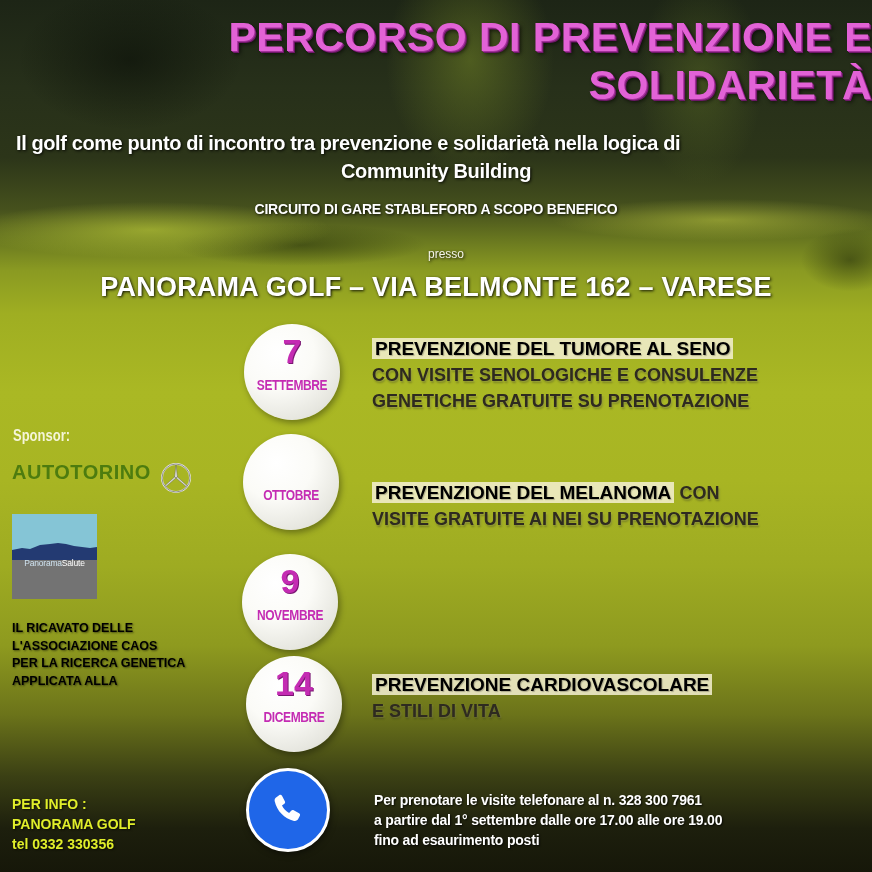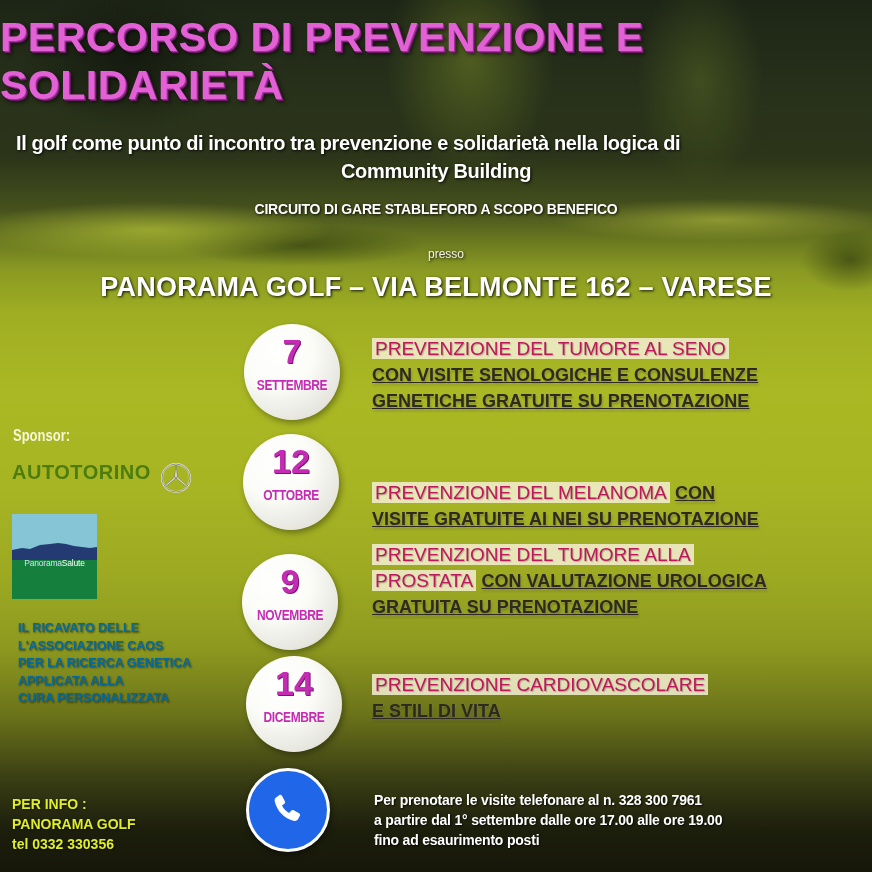--- a/index.html
+++ b/index.html
@@ -38,21 +38,21 @@
       position: absolute; left: 0; top: 190px; width: 872px; height: 120px;
       background:
         radial-gradient(ellipse 260px 40px at 150px 40px, rgba(200,215,60,0.55), rgba(0,0,0,0) 70%),
         radial-gradient(ellipse 180px 30px at 300px 55px, rgba(30,40,10,0.5), rgba(0,0,0,0) 70%),
         radial-gradient(ellipse 240px 30px at 720px 30px, rgba(210,220,70,0.45), rgba(0,0,0,0) 70%),
         radial-gradient(ellipse 70px 45px at 850px 70px, rgba(30,40,10,0.55), rgba(0,0,0,0) 70%);
       pointer-events: none;
     }
 
     .title {
-      position: absolute; left: 0; width: 872px; text-align: left;
+      position: absolute; left: 0; width: 872px; text-align: right;
       font-family: "Liberation Sans", sans-serif;
       font-weight: 900; font-size: 41px; letter-spacing: 0.5px;
       color: #e262d6;
       text-shadow: 1px 1px 0 #a2309a, 2px 2px 0 #6d1867, 3px 3px 4px rgba(0,0,0,0.7);
       line-height: 46px;
     }
     .title.l1 { top: 14px; }
     .title.l2 { top: 62px; }
 
     .subtitle {
@@ -87,58 +87,58 @@
       top: 54px;
       transform: scaleY(1.15);
     }
     .ev-text {
       position: absolute; left: 372px; width: 500px;
       font-family: "Liberation Sans", sans-serif;
       font-size: 19px; line-height: 26px;
     }
     .hl {
       background: rgba(245,240,210,0.85);
-      color: #be185d; font-weight: normal; padding: 0 3px;
+      color: #000000; font-weight: bold; padding: 0 3px;
       text-shadow: 1px 1px 1px rgba(0,0,0,0.25);
       margin-top: 32px;
     }
     .dark {
       color: #2e2a20; font-weight: bold;
       text-shadow: 1px 1px 2px rgba(255,255,200,0.2), 1px 2px 2px rgba(0,0,0,0.3);
     }
-    .dark.sm { font-size: 18px; text-decoration: underline; }
+    .dark.sm { font-size: 18px; }
 
     
     .sponsor-label {
       position: absolute; left: 13px; top: 428px;
       color: #f5f5d8; font-size: 13px; font-weight: bold;
       transform: scaleY(1.2);
     }
     .autotorino {
       position: absolute; left: 12px; top: 461px;
       font-weight: 900; font-size: 20px; color: #4d7c0f; letter-spacing: 0.5px;
     }
     .mercedes {
       position: absolute; left: 160px; top: 462px; width: 32px; height: 32px;
     }
     .panorama-salute {
       position: absolute; left: 12px; top: 514px; width: 85px; height: 85px;
-      background: #15803d; overflow: hidden;
+      background: #737373; overflow: hidden;
     }
     .ps-sky { position: absolute; left: 0; top: 0; width: 85px; height: 36px; background: #85c5d6; }
     .ps-mountains { position: absolute; left: 0; top: 26px; width: 85px; height: 20px; }
     .ps-label {
       position: absolute; left: 2px; top: 44px; width: 81px; text-align: center;
       font-size: 8.5px; color: #cfe3f0; letter-spacing: -0.2px; white-space: nowrap;
     }
     .ps-label b { font-weight: normal; color: #ffffff; }
 
     .proceeds {
-      position: absolute; left: 18px; top: 620px; width: 220px;
-      color: #0369a1; font-weight: bold; font-size: 12.5px; line-height: 17.5px;
+      position: absolute; left: 12px; top: 620px; width: 220px;
+      color: #000000; font-weight: bold; font-size: 12.5px; line-height: 17.5px;
       text-shadow: 1px 1px 2px rgba(0,0,0,0.5);
     }
     .info {
       position: absolute; left: 12px; top: 794px;
       color: #e0ee2a; font-weight: bold; font-size: 14px; line-height: 20px;
       text-shadow: 1px 1px 2px rgba(0,0,0,0.6);
     }
 
     
     .phone-btn {
@@ -175,40 +175,33 @@
   </div>
   <div class="ev-text" style="top:14px;">
     <span class="hl">PREVENZIONE DEL TUMORE AL SENO</span><br>
     <span class="dark sm">CON VISITE SENOLOGICHE E CONSULENZE</span><br>
     <span class="dark sm">GENETICHE GRATUITE SU PRENOTAZIONE</span>
   </div>
 </div>
 
 <div class="event" style="top:432px;">
   <div class="ball" style="left:243px; top:2px;">
-    <div class="day">12</div>
     <div class="month">OTTOBRE</div>
   </div>
   <div class="ev-text" style="top:48px;">
     <span class="hl">PREVENZIONE DEL MELANOMA</span>
     <span class="dark sm">CON</span><br>
     <span class="dark sm">VISITE GRATUITE AI NEI SU PRENOTAZIONE</span>
   </div>
 </div>
 
 <div class="event" style="top:542px;">
   <div class="ball" style="left:242px; top:12px;">
     <div class="day">9</div>
     <div class="month">NOVEMBRE</div>
-  </div>
-  <div class="ev-text" style="top:0px;">
-    <span class="hl">PREVENZIONE DEL TUMORE ALLA</span><br>
-    <span class="hl">PROSTATA</span>
-    <span class="dark sm">CON VALUTAZIONE UROLOGICA</span><br>
-    <span class="dark sm">GRATUITA SU PRENOTAZIONE</span>
   </div>
 </div>
 
 <div class="event" style="top:652px;">
   <div class="ball" style="left:246px; top:4px;">
     <div class="day">14</div>
     <div class="month">DICEMBRE</div>
   </div>
   <div class="ev-text" style="top:20px;">
     <span class="hl">PREVENZIONE CARDIOVASCOLARE</span><br>
@@ -233,21 +226,20 @@
     <path d="M0 10 L10 8 L18 9 L28 5 L38 4 L46 3 L54 4 L62 6 L70 7 L78 8 L85 7 L85 20 L0 20 Z" fill="#233a72"></path>
   </svg>
   <div class="ps-label"><span>Panorama</span><b>Salute</b></div>
 </div>
 
 <div class="proceeds">
   <div>IL RICAVATO DELLE</div>
   <div>L'ASSOCIAZIONE CAOS</div>
   <div>PER LA RICERCA GENETICA</div>
   <div>APPLICATA ALLA</div>
-  <div>CURA PERSONALIZZATA</div>
 </div>
 
 <div class="info">
   <div>PER INFO :</div>
   <div>PANORAMA GOLF</div>
   <div>tel 0332 330356</div>
 </div>
 
 <div class="phone-btn">
   <svg viewBox="0 0 24 24">

